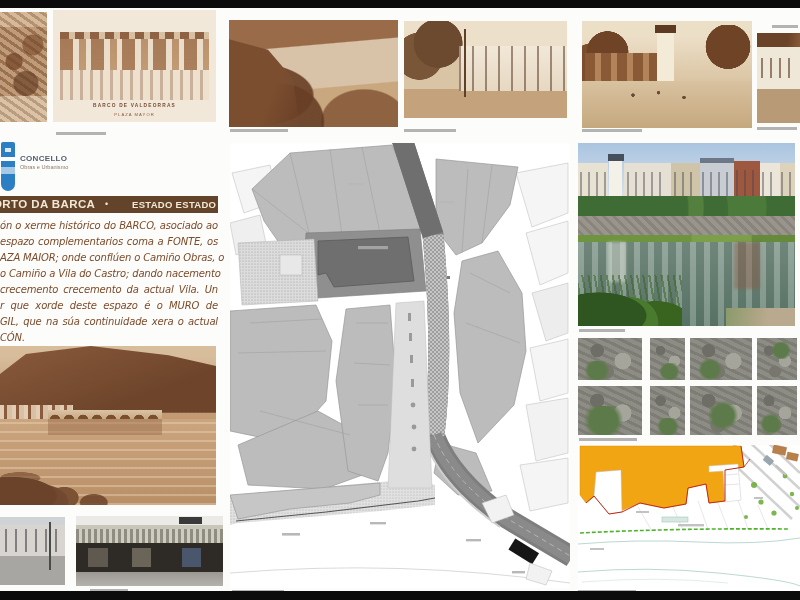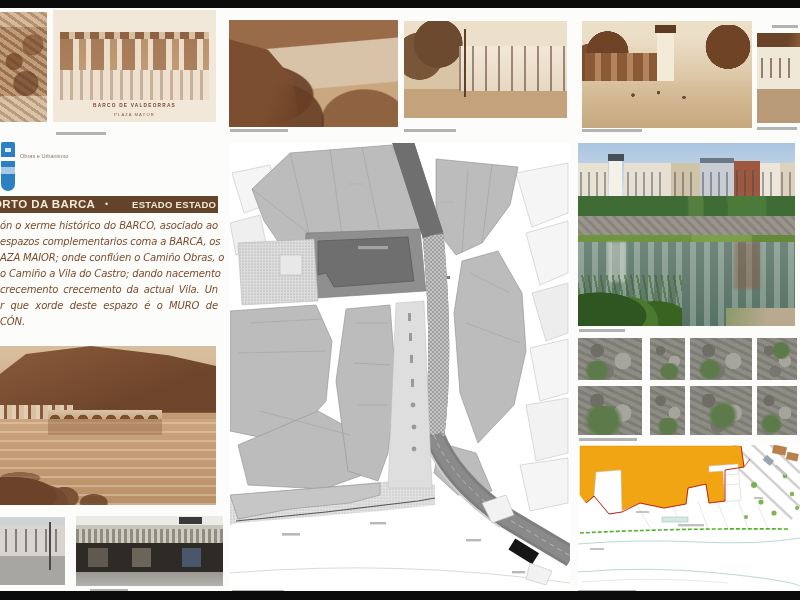--- a/index.html
+++ b/index.html
@@ -248,36 +248,38 @@
     </div>
     <div class="abs capbar" style="left:772px;top:17px;width:26px;height:2.5px"></div>
     <div class="abs capbar" style="left:757px;top:119px;width:40px;height:2.5px"></div>
 
     <div id="shield" class="abs">
       <div class="dot"></div>
       <div class="band1"></div>
       <div class="band2"></div>
     </div>
     <div id="logotext" class="abs">
+      <div class="lg1">CONCELLO</div>
       <div class="lg3">Obras e Urbanismo</div>
     </div>
 
     <div id="titlebar" class="abs">
       <span class="t1">ORTO DA BARCA</span>
       <span class="dot">•</span>
       <span class="t2">ESTADO ESTADO</span>
     </div>
 
     <div id="intro" class="abs">
       <div class="ln">ón o xerme histórico do BARCO, asociado ao</div>
-      <div class="ln">espazos complementarios coma a BARCA, os</div>
+      <div class="ln">espazo complementarios coma a FONTE, os</div>
       <div class="ln">AZA MAIOR; onde conflúen o Camiño Obras, o</div>
       <div class="ln">o Camiño a Vila do Castro; dando nacemento</div>
       <div class="ln">crecemento crecemento da actual Vila. Un</div>
       <div class="ln">r que xorde deste espazo é o MURO de</div>
+      <div class="ln">GIL, que na súa continuidade xera o actual</div>
       <div class="ln last">CÓN.</div>
     </div>
 
     <div id="phriver" class="abs">
       <div class="mtn"></div>
       <div class="village"></div>
       <div class="bridge"></div>
       <div class="water"></div>
       <div class="refl"></div>
       <div class="rocks"></div>

